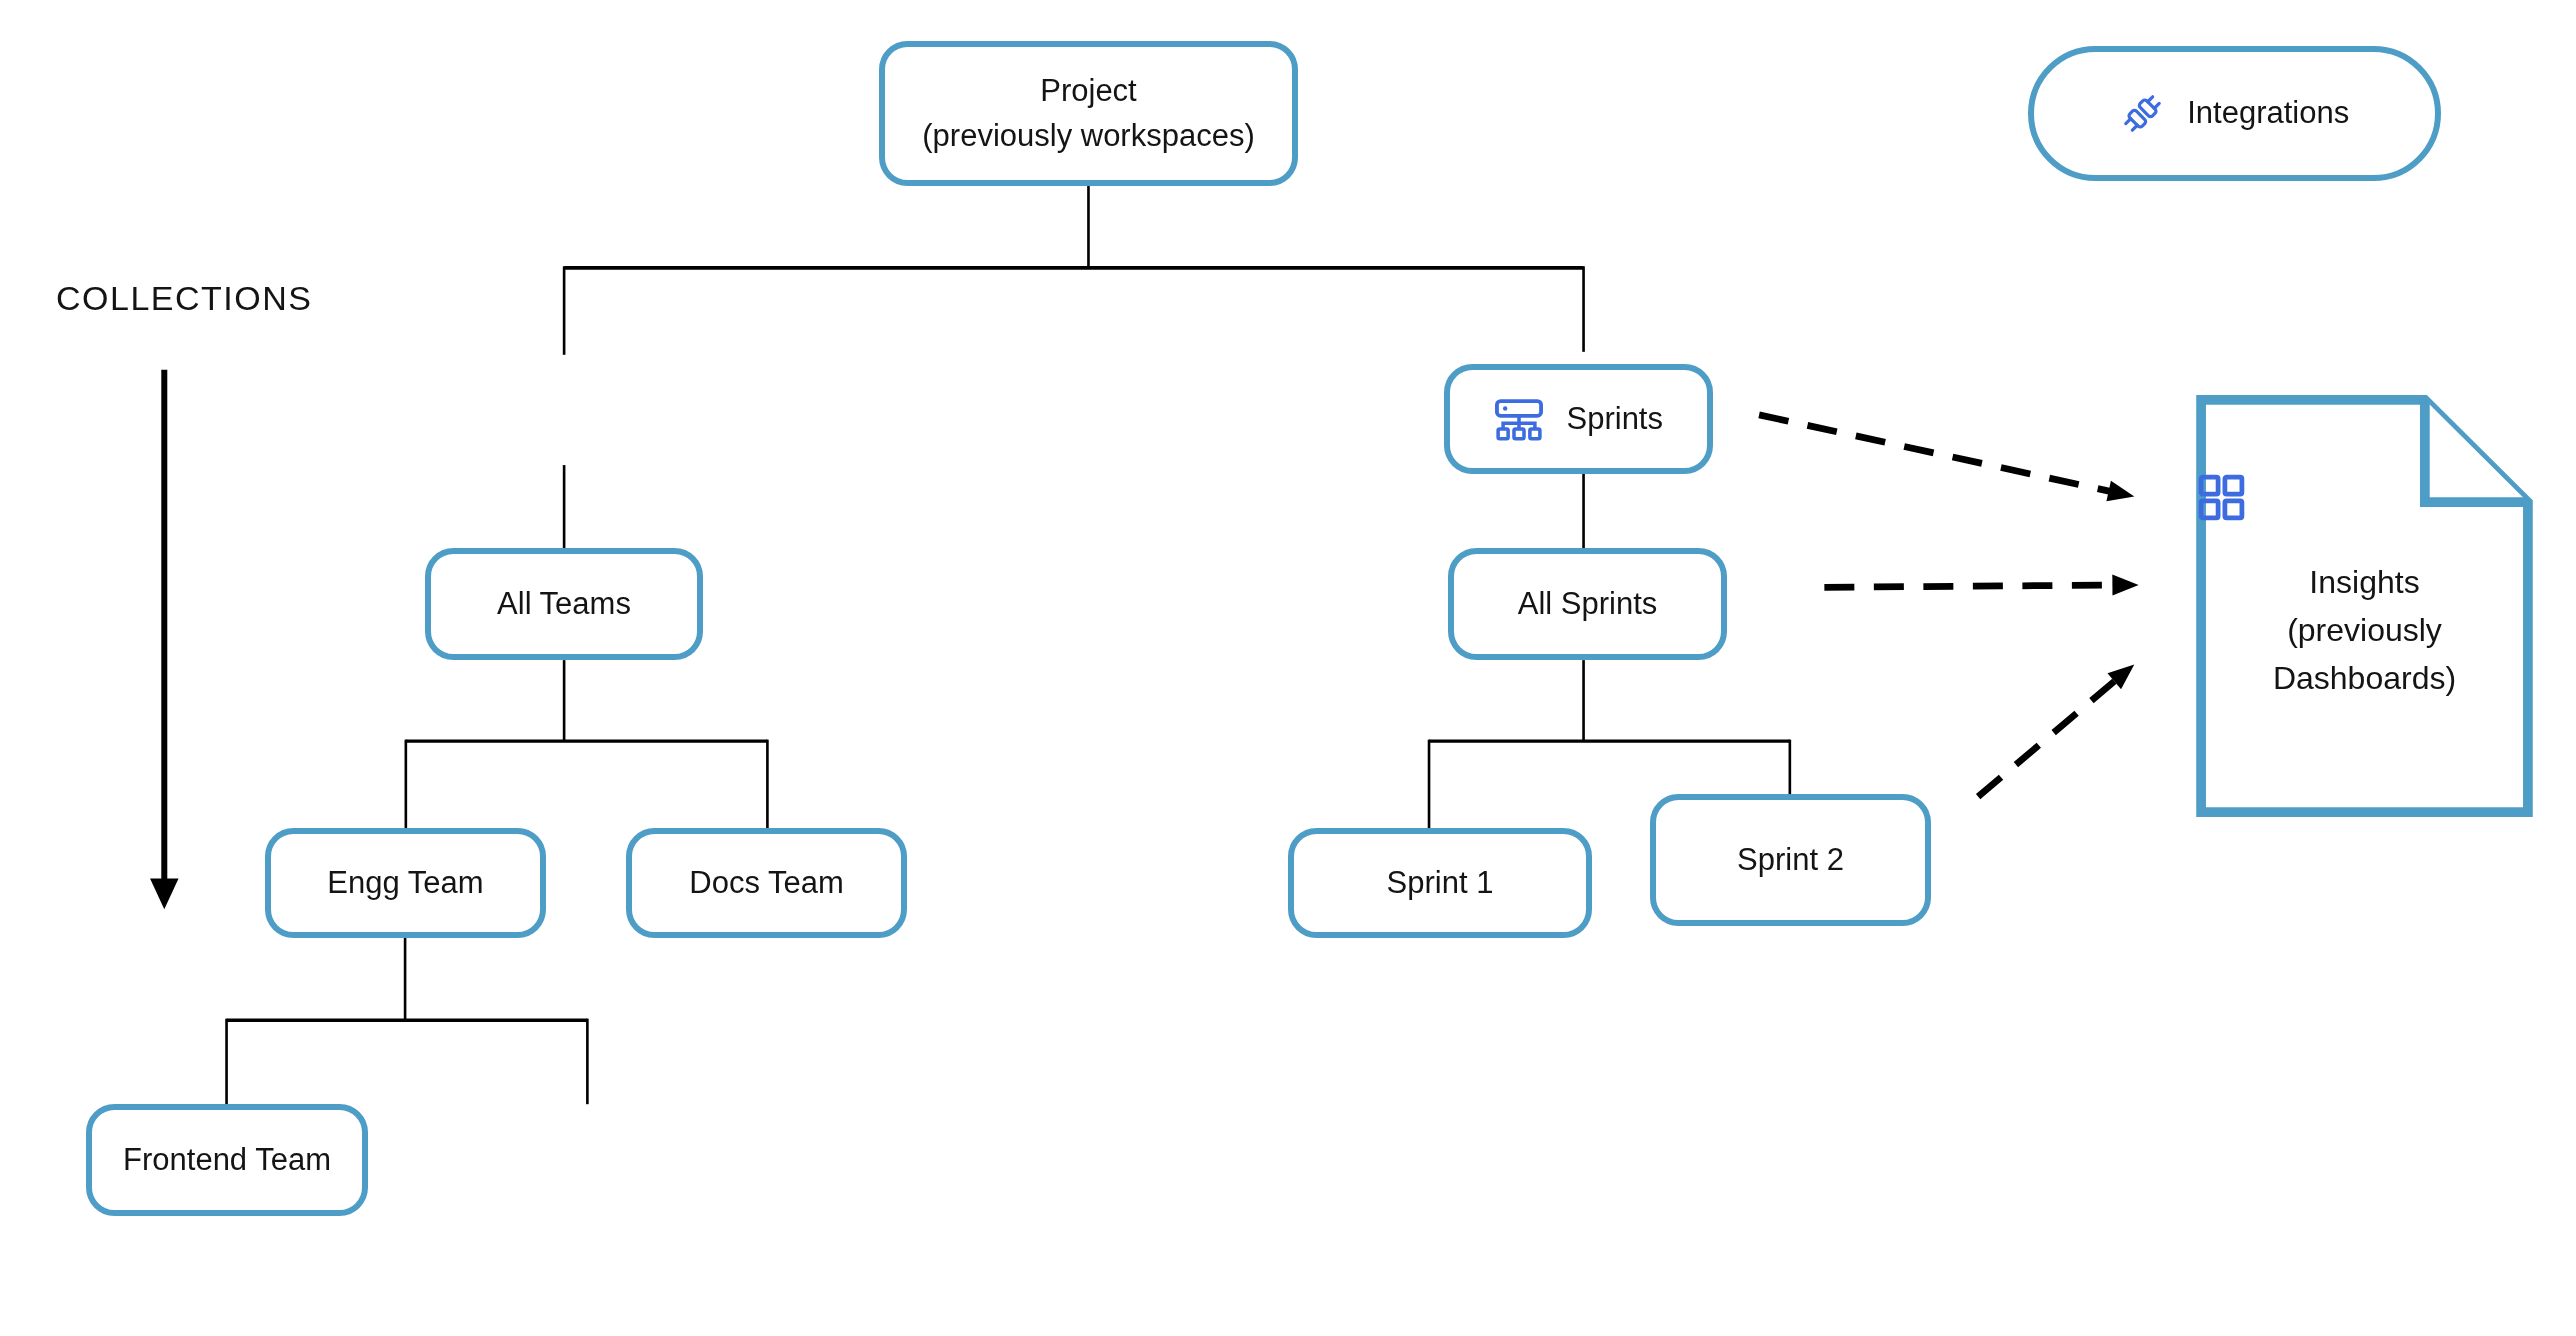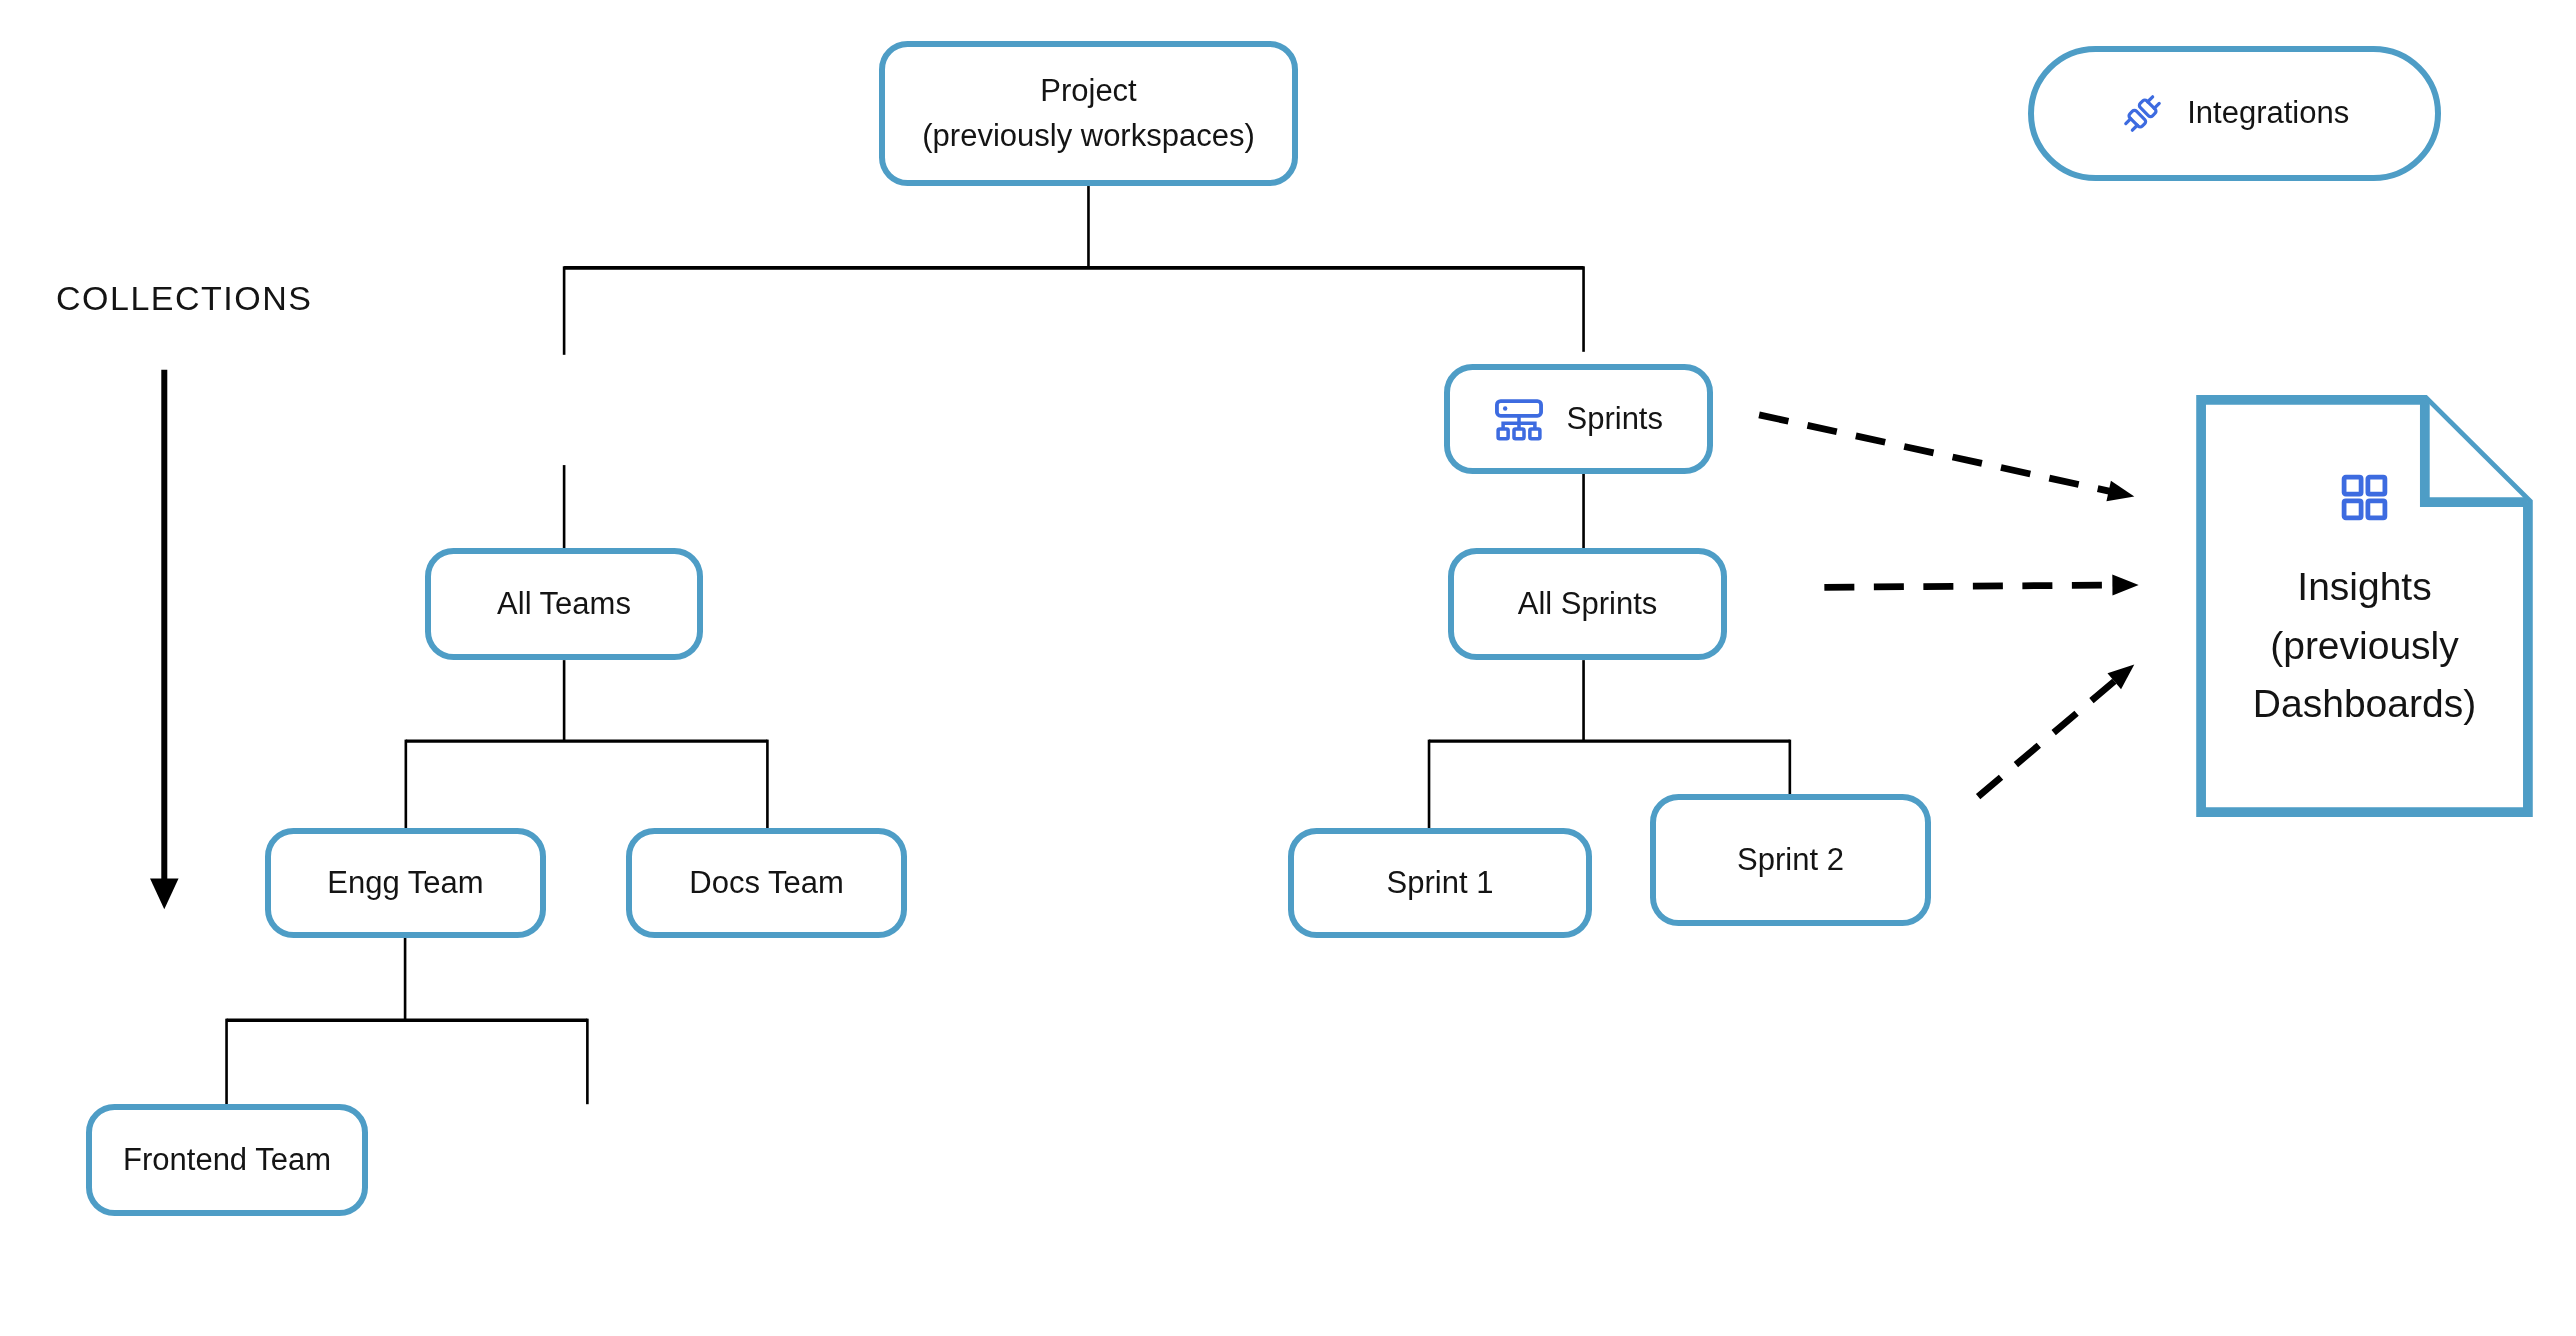--- a/index.html
+++ b/index.html
@@ -58,25 +58,24 @@
     width: 337px; height: 422px;
   }
   .doc-svg { position: absolute; left: 0; top: 0; }
   .doc-shape { stroke: var(--box-border); fill: #fff; }
   .doc-content {
     position: absolute;
     left: 0; top: 0;
     width: 337px; height: 422px;
     display: flex;
     flex-direction: column;
-    align-items: center;
     padding-top: 77px;
     gap: 35px;
     text-align: center;
-    font-size: 39px;
+    font-size: 32px;
     line-height: 1.5;
   }
 </style>
 </head>
 <body>
 
 <div class="canvas">
 
   <svg class="edges-svg" viewBox="0 0 3434 1781" xmlns="http://www.w3.org/2000/svg">
     <defs>

